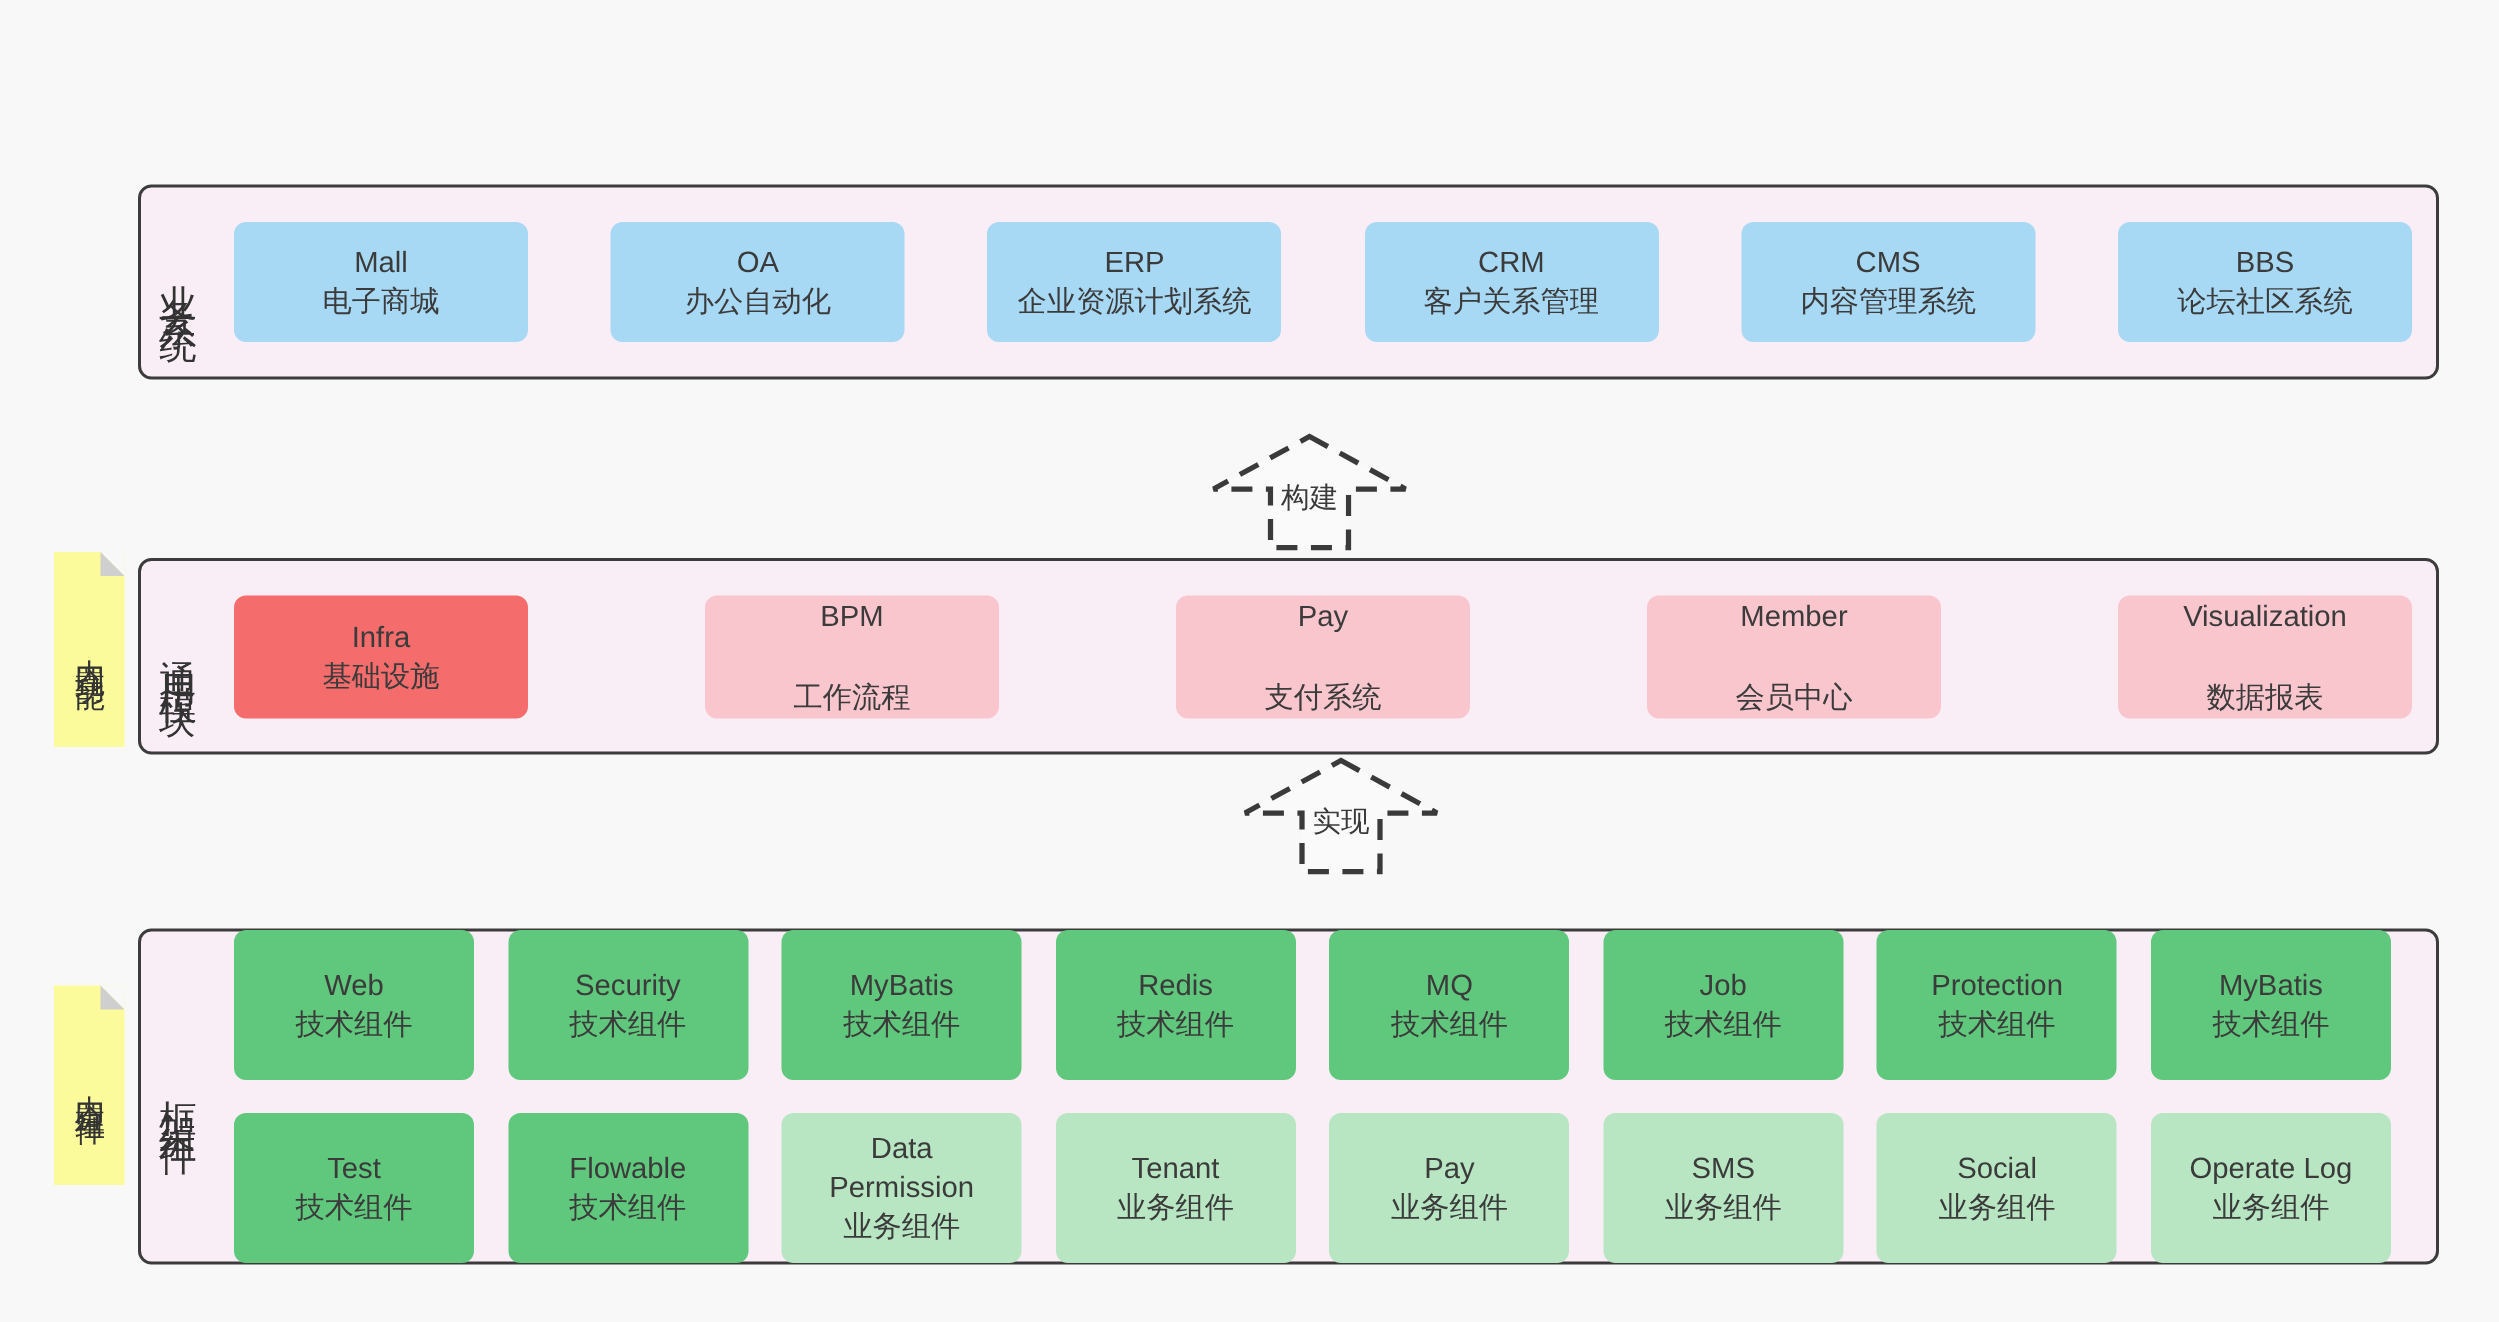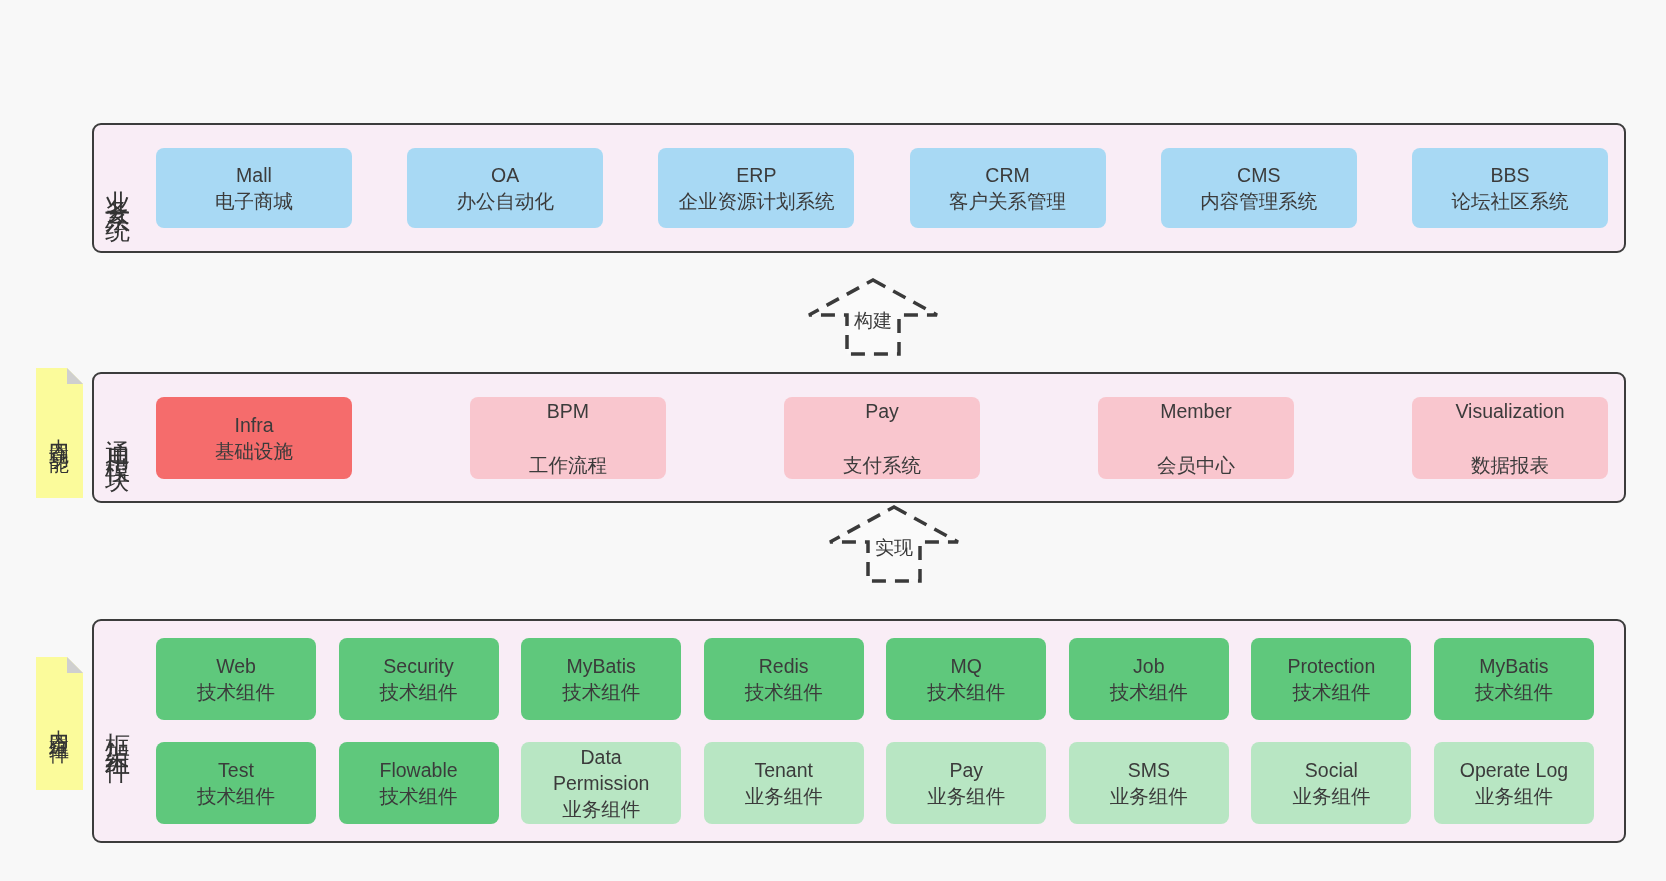--- a/index.html
+++ b/index.html
@@ -36,21 +36,21 @@
   .panel-components .rows{right:30px;}
   .box-row{display:flex;justify-content:space-between;align-items:flex-end;}
 
   .box{
     width:196px;height:80px;border-radius:8px;
     display:flex;flex-direction:column;justify-content:center;align-items:center;
     text-align:center;font-size:19.5px;line-height:26px;color:#3b3b3b;
     box-sizing:border-box;padding:2px 6px;
   }
   .panel-modules .box{height:82px;}
-  .panel-components .box{width:160px;height:82px;}
+  .panel-components .box{width:160px;height:100px;}
   .box .en{white-space:pre-line;}
   .t-blue{background:var(--box-blue,#a8d9f4);}
   .t-red{background:var(--box-red,#f56c6c);}
   .t-pink{background:var(--box-pink,#f9c6ce);gap:28px;}
   .t-green{background:var(--box-green,#5fc87c);}
   .t-green_light{background:var(--box-green-light,#b8e6c3);}
 
   
   .sticky{
     position:absolute;left:36px;width:47px;
@@ -70,21 +70,21 @@
     border-right:16px solid transparent;
   }
   .sticky-text{
     writing-mode:vertical-lr;text-orientation:upright;
     font-size:20px;letter-spacing:5px;line-height:1;color:#333;
   }
 
   
   .arrow{position:absolute;width:170px;height:80px;}
   .arrow svg{position:absolute;inset:0;overflow:visible;}
-  .arrow-build{left:788px;top:277px;}
+  .arrow-build{left:788px;top:288px;}
   .arrow-implement{left:809px;top:504px;}
   .arrow-label{
     position:absolute;left:50%;top:55%;transform:translate(-50%,-50%);
     background:#fafafa;padding:2px 5px;font-size:19px;color:#3a3a3a;
     white-space:nowrap;
   }
 </style>
 </head>
 <body style="--page-bg: #f8f8f8; --panel-bg: #f9edf6; --panel-border: #3c3c3c; --box-blue: #a8d9f4; --box-red: #f56c6c; --box-pink: #f9c6ce; --box-green: #5fc87c; --box-green-light: #b8e6c3; --sticky-yellow: #fbfb9b; --sticky-fold: #cfcfcf; --text: #3a3a3a;">
 

